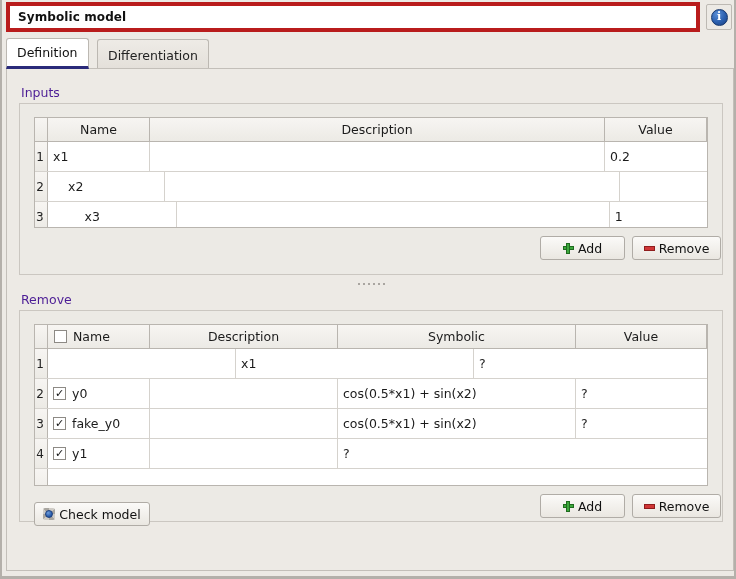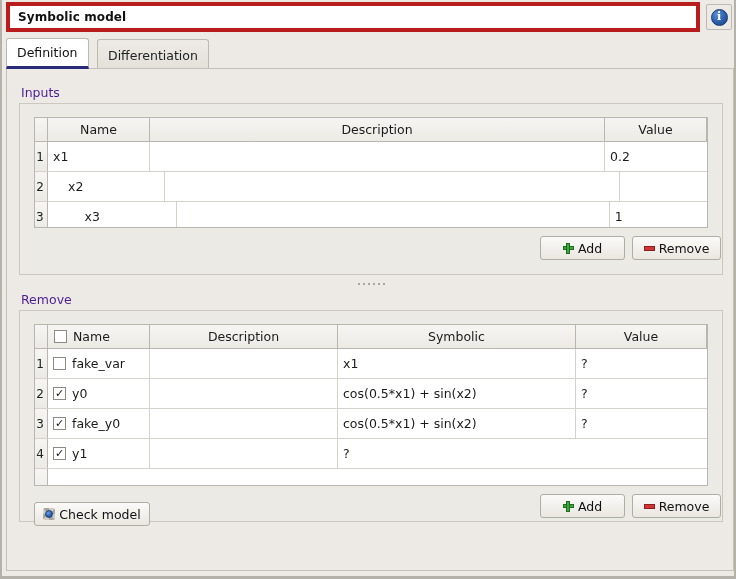--- a/index.html
+++ b/index.html
@@ -361,24 +361,20 @@
             <span class="checkbox"></span>
             <span>Name</span>
           </div>
           <div class="cell" style="width:188px;">Description</div>
           <div class="cell" style="width:238px;">Symbolic</div>
           <div class="cell last" style="width:131px;">Value</div>
         </div>
 
         <div class="trow">
           <div class="cell rownum" style="width:13px;">1</div>
-          <div class="cell" style="width:102px;">
-            <span class="checkbox"></span>
-            <span>fake_var</span>
-          </div>
           <div class="cell" style="width:188px;"></div>
           <div class="cell" style="width:238px;">x1</div>
           <div class="cell last" style="width:131px;">?</div>
         </div>
 
         <div class="trow">
           <div class="cell rownum" style="width:13px;">2</div>
           <div class="cell" style="width:102px;">
             <span class="checkbox">✓</span>
             <span>y0</span>

